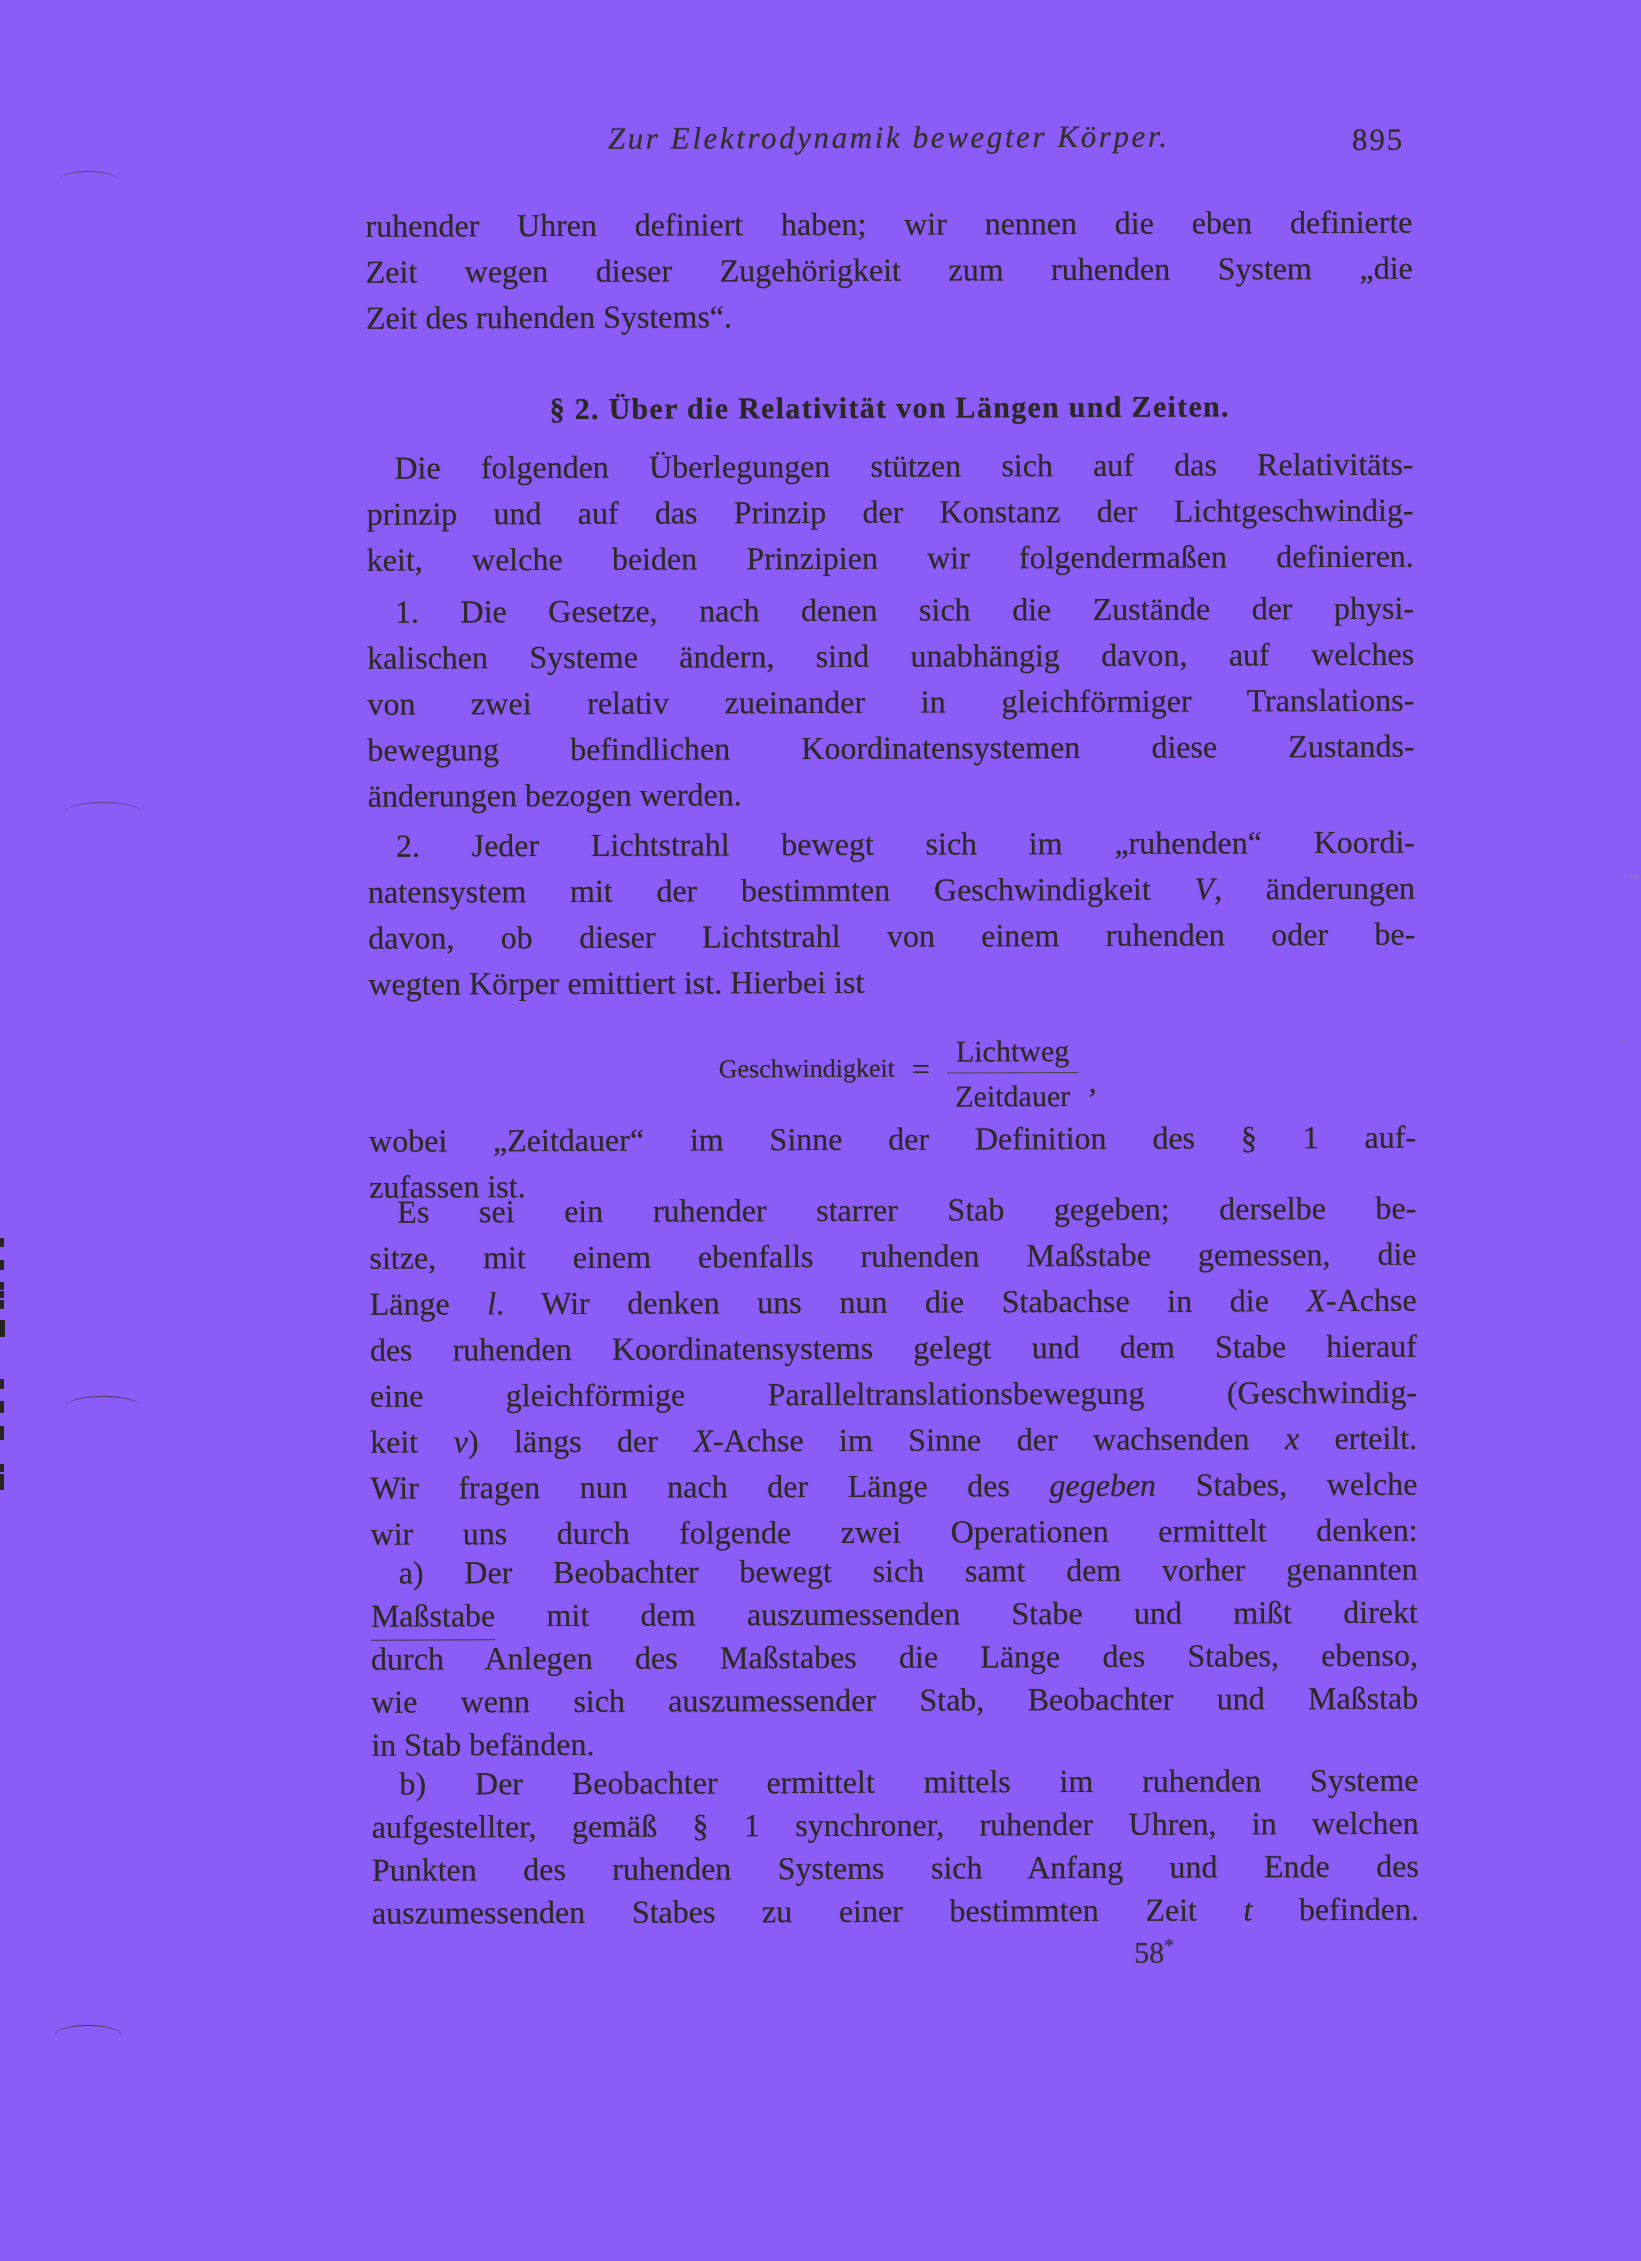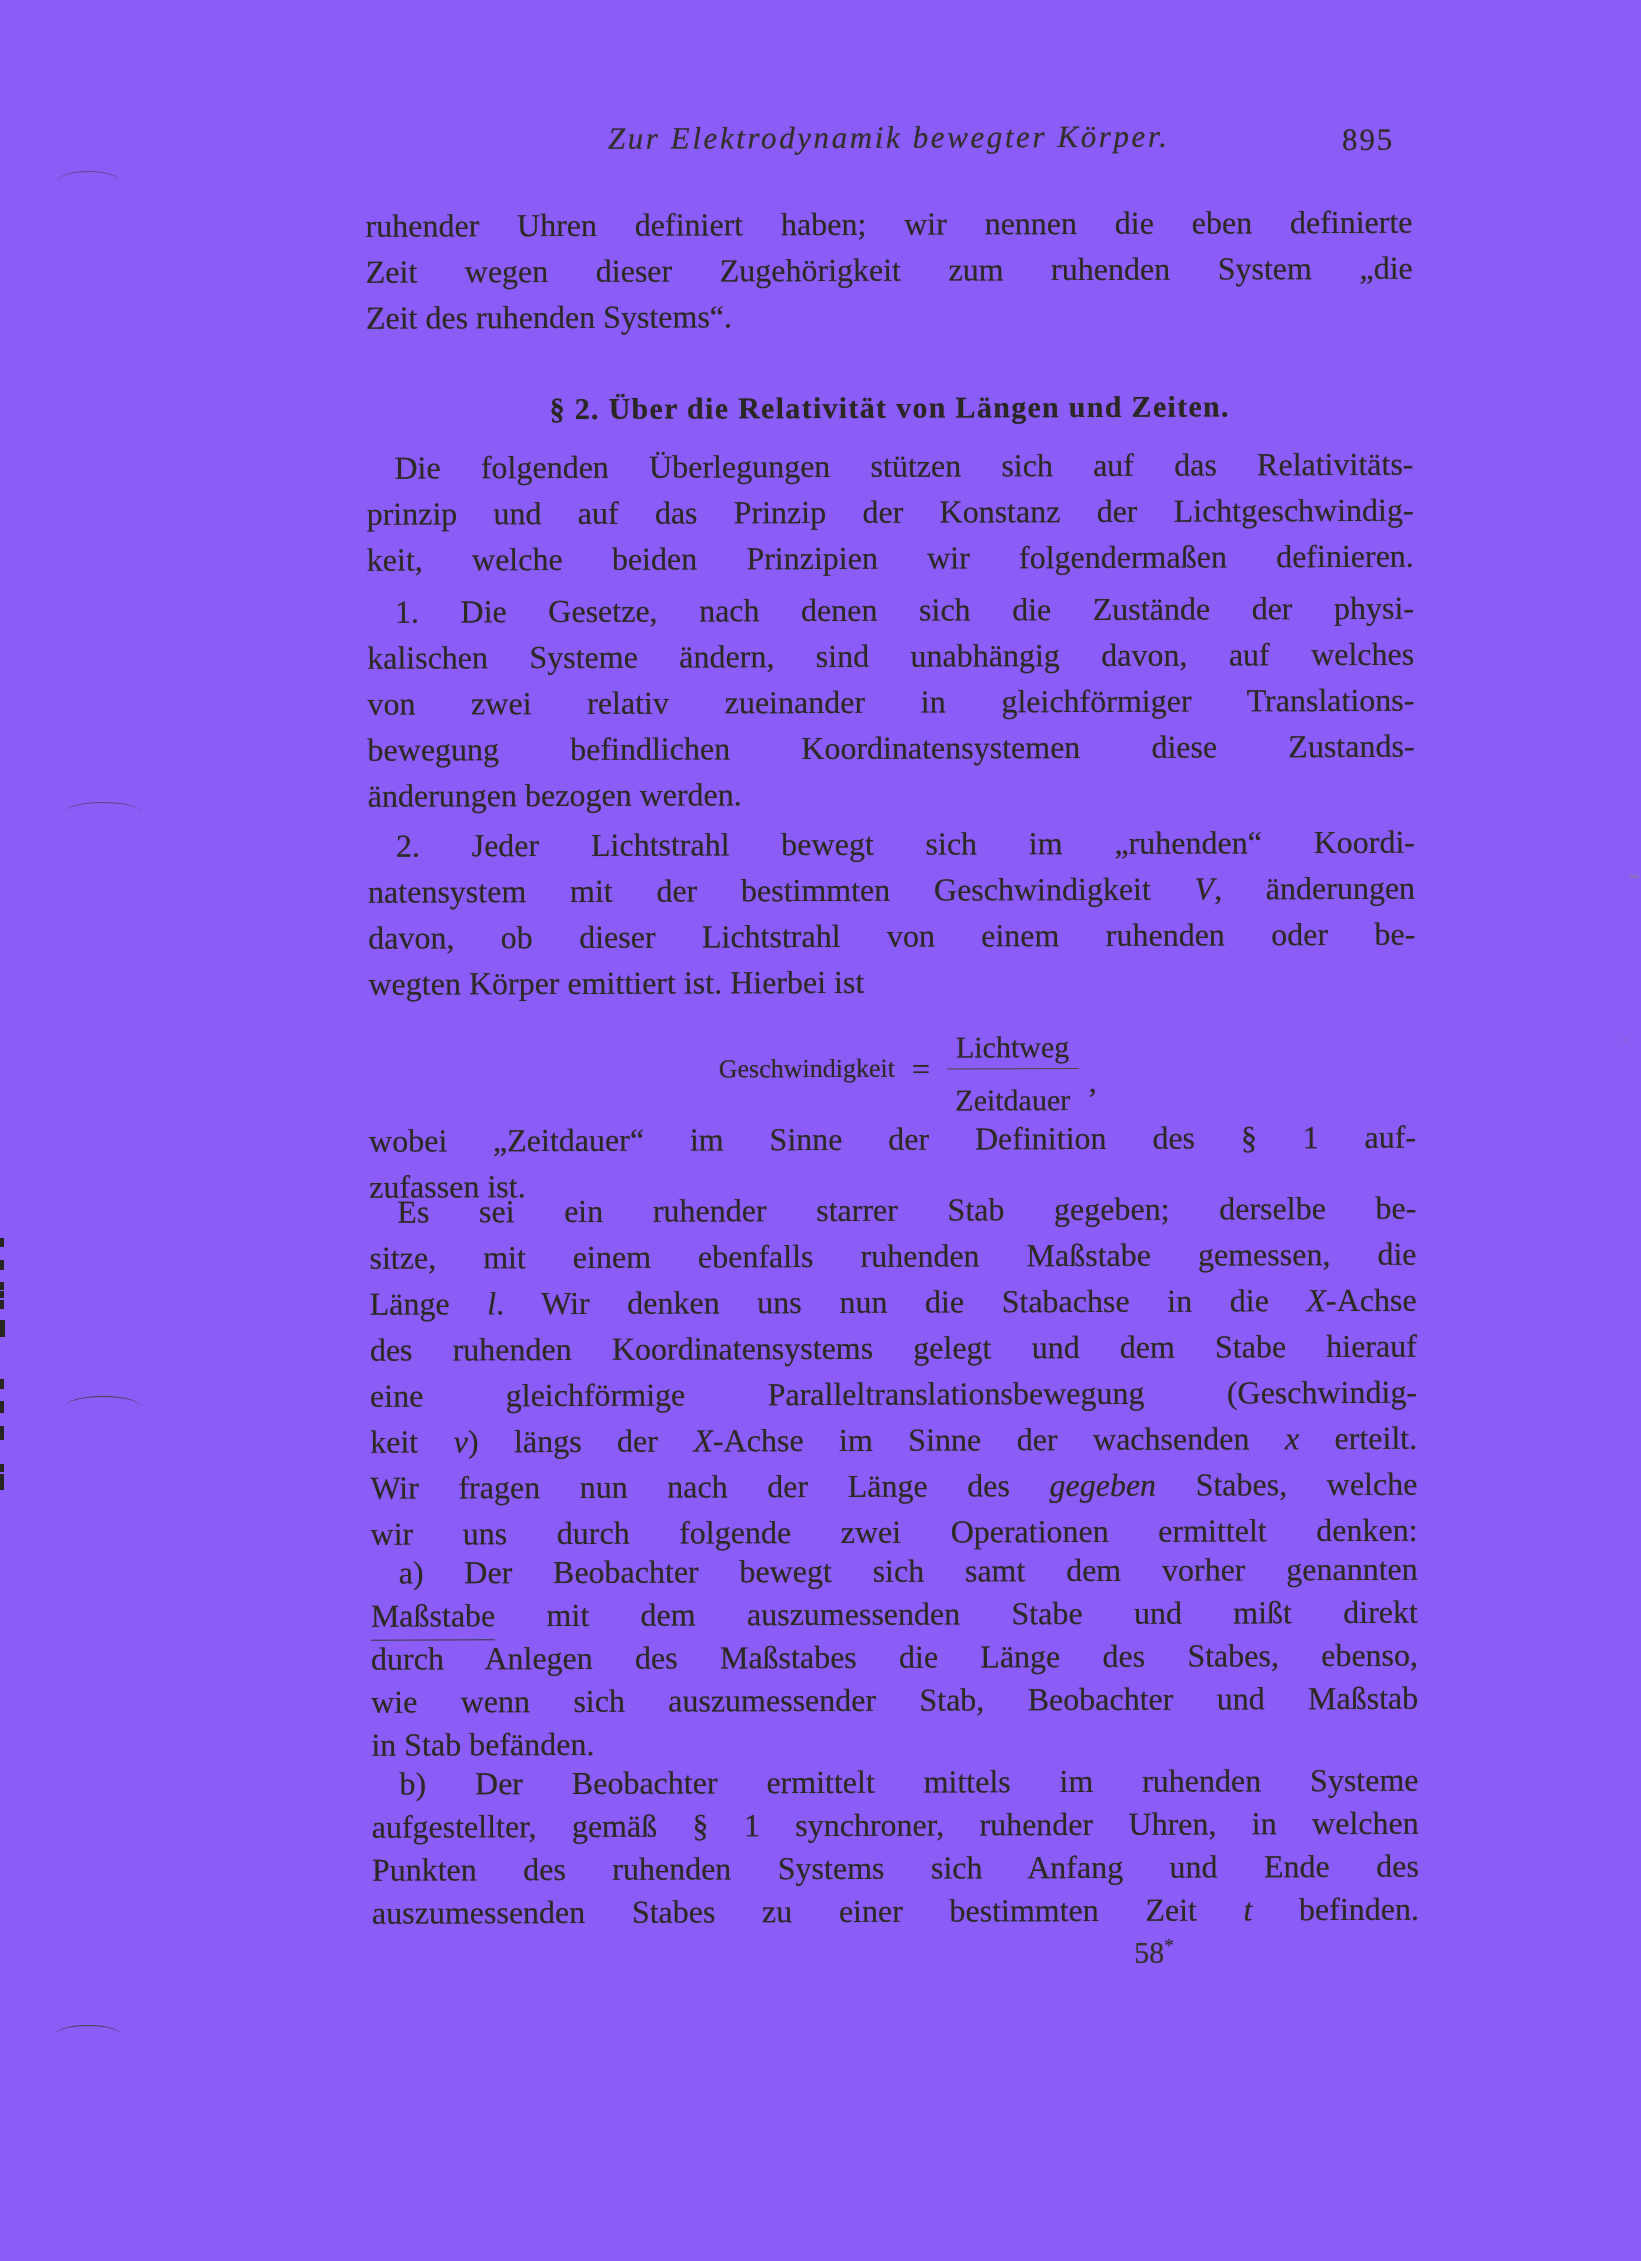--- a/index.html
+++ b/index.html
@@ -16,21 +16,21 @@
     transform:rotate(-0.22deg);
     text-shadow:0 0 0.8px rgba(45,42,38,.55);
   }
   
   .runhead{position:absolute;left:369px;top:120px;width:1047px;height:52px;}
   .runhead .title{
     display:block;text-align:center;
     font-style:italic;font-size:31px;letter-spacing:2.6px;color:#33302c;
   }
   .pagenum{
-    position:absolute;right:18px;top:3.9px;
+    position:absolute;right:8px;top:3.9px;
     font-size:31px;letter-spacing:1.9px;color:#2f2c28;
   }
   
   .block{position:absolute;left:369px;width:1047px;font-size:32px;line-height:46px;}
   .line{text-align:justify;text-align-last:justify;white-space:normal;}
   .line.last{text-align-last:left;}
   .indented .line:first-child{text-indent:28px;}
   .it{font-style:italic;}
   .ul{border-bottom:1.9px solid #3a3a3a;padding-bottom:6px;}
   .p1{top:201px;}
@@ -48,21 +48,21 @@
   
   .formula{
     top:1012px;height:113px;
     display:flex;align-items:center;justify-content:center;
     gap:17px;transform:translateX(15.5px);
   }
   .f-lhs{font-size:26px;}
   .f-eq{font-size:32px;letter-spacing:0;}
   .frac{display:inline-flex;flex-direction:column;align-items:center;font-size:30px;margin-top:12px;}
   .frac .num{padding:0 9px 2.6px 9px;border-bottom:1.9px solid #4a4742;line-height:36px;}
-  .frac .den{padding-top:13px;line-height:36px;}
+  .frac .den{padding-top:5px;line-height:36px;}
   .f-comma{font-size:32px;align-self:center;margin-left:-6.5px;padding-top:26px;}
   
   .footer{position:absolute;left:1096px;top:1936px;font-size:30px;color:#35322e;margin-left:35px;}
   .footer sup{font-size:19.4px;vertical-align:super;}
   
   .arc{
     position:absolute;height:19.4px;
     border-top:1.9px solid #3c3b39;border-radius:50%;
     opacity:.85;filter:blur(0.3px);
   }

